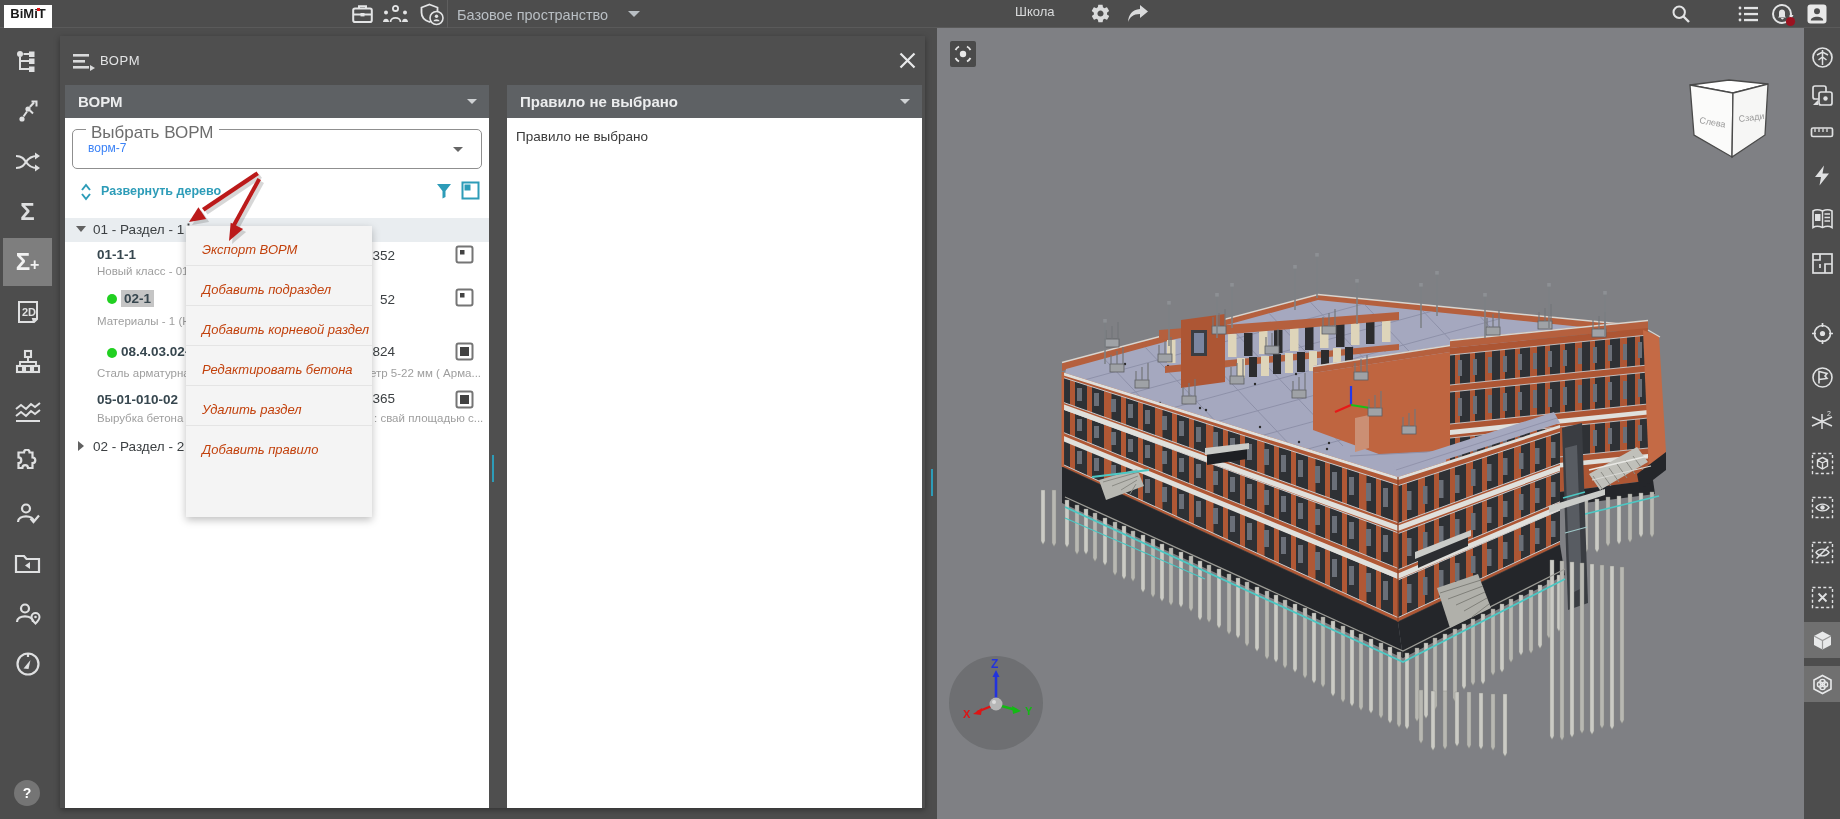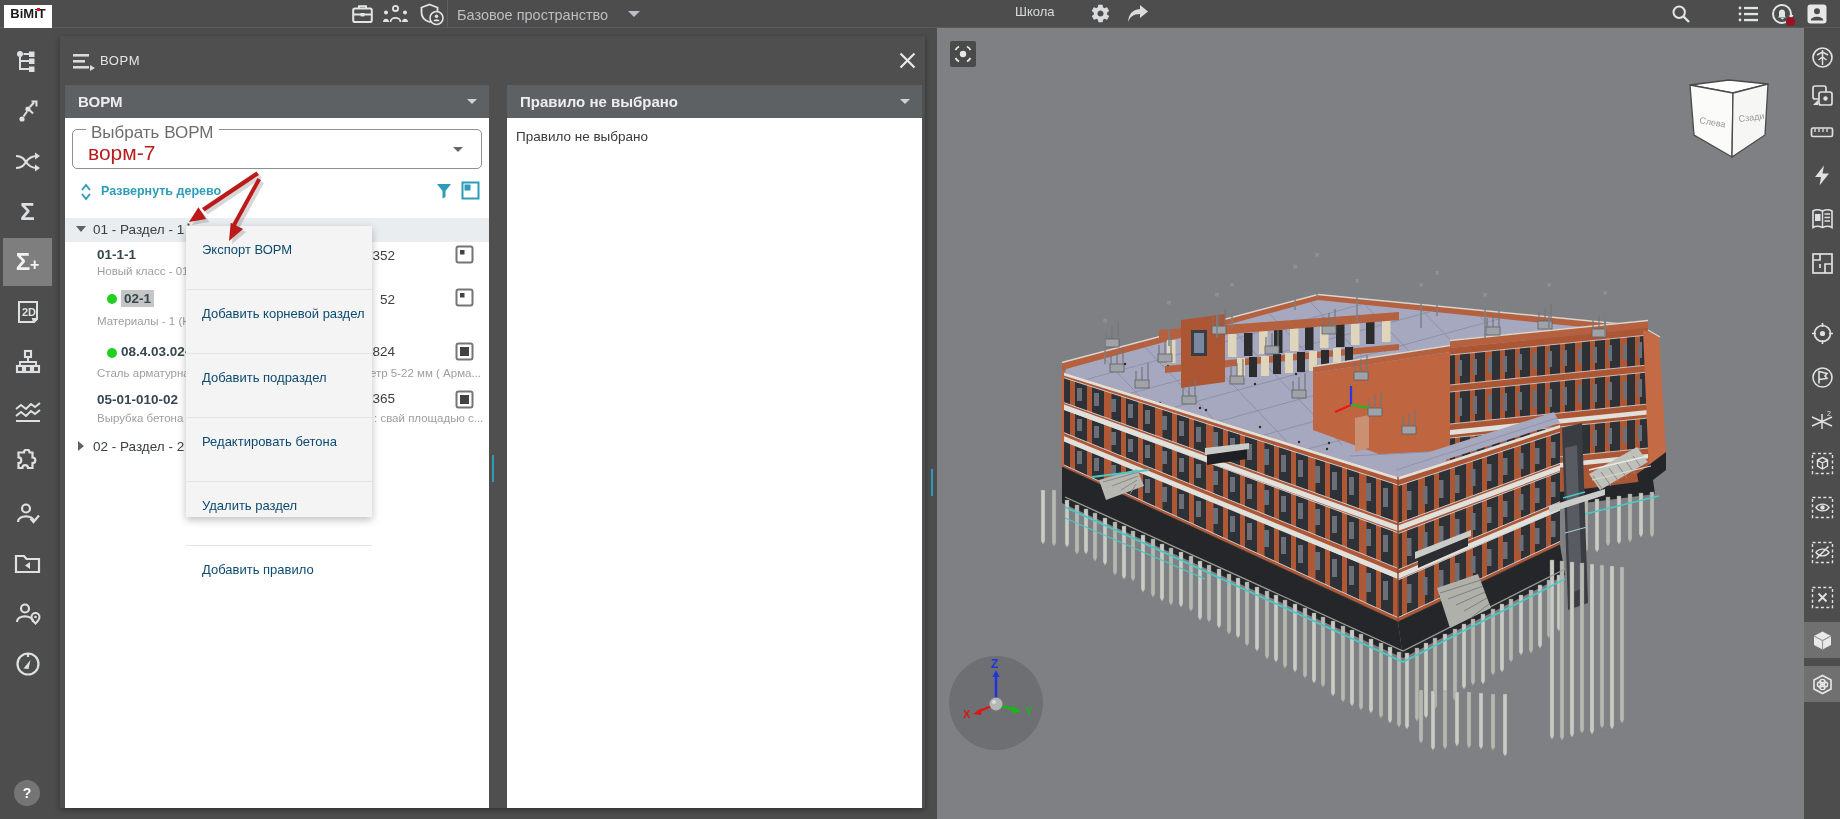--- a/index.html
+++ b/index.html
@@ -12,21 +12,21 @@
   .lbtn { position:absolute; left:3px; width:49px; height:48px; display:flex; align-items:center; justify-content:center; }
   .lbtn.active { background:#7e7e7e; }
   #win { position:absolute; left:60px; top:36px; width:865px; height:772px; background:#4f4f4f; box-shadow:0 2px 6px rgba(0,0,0,0.35); }
   .col { position:absolute; top:49px; bottom:0; }
   .sechead { position:absolute; left:0; right:0; top:0; height:33px; background:#5e6164; color:#ecedee;
      font-weight:bold; font-size:15px; line-height:33px; padding-left:13px; }
   .secbody { position:absolute; left:0; right:0; top:33px; bottom:0; background:#ffffff; }
   .caret { width:0; height:0; border-left:5px solid transparent; border-right:5px solid transparent; border-top:5px solid #cfd2d4; position:absolute; }
   #menu { position:absolute; left:186px; top:226px; width:186px; height:291px; background:#f4f4f4;
      box-shadow:0 3px 8px rgba(0,0,0,0.25); z-index:50; }
-  .mi { height:64px; line-height:48px; padding-left:16px; font-size:13px; color:#0c4a6e; border-bottom:1px solid #e4e4e4; white-space:nowrap;}
+  .mi { height:40px; line-height:48px; padding-left:16px; font-size:13px; color:#c2410c; border-bottom:1px solid #e4e4e4; white-space:nowrap;font-style:italic;}
   .mi:last-child { border-bottom:none; }
   #viewport { position:absolute; left:937px; top:28px; width:867px; height:791px; background:#7f8084; }
   #rightbar { position:absolute; left:1804px; top:28px; width:36px; height:791px; background:#4d4d4d; }
   .rbtn { position:absolute; left:0px; width:36px; height:34px; display:flex; align-items:center; justify-content:center; }
   .rbtn.active { background:#707070; }
 </style>
 </head>
 <body>
 <div id="topbar">
 
@@ -199,21 +199,21 @@
         <path d="M2.5 2.5 L16.5 16.5 M16.5 2.5 L2.5 16.5" stroke="#e8e9ea" stroke-width="2.2"></path>
       </svg>
   </div>
 
   <div class="col" id="col1" style="left:5px; width:424px;">
     <div class="sechead">ВОРМ<div class="caret" style="right:12px; top:14px;"></div></div>
     <div class="secbody">
 
       <div style="position:absolute; left:7px; top:11px; width:410px; height:40px; border:1px solid #8f8f8f; border-radius:5px;">
         <div style="position:absolute; left:13px; top:-7px; background:#fff; padding:0 5px; font-size:17px; color:#6d6d6d;">Выбрать ВОРМ</div>
-        <div style="position:absolute; left:15px; top:11px; font-size:21px; color:#b91c1c;">ворм-7</div>
+        <div style="position:absolute; left:15px; top:11px; font-size:12px; color:#3b82f6;">ворм-7</div>
         <div class="caret" style="right:18px; top:17px; border-top-color:#666;"></div>
       </div>
 
       <div style="position:absolute; left:0; top:62px; width:100%; height:26px;">
         <svg style="position:absolute;left:14px;top:2px;" width="14" height="20" viewBox="0 0 14 20">
           <path d="M3 8 L7 3 L11 8" fill="none" stroke="#2d9cb8" stroke-width="2"></path>
           <path d="M3 12 L7 17 L11 12" fill="none" stroke="#2d9cb8" stroke-width="2"></path>
         </svg>
         <div style="position:absolute; left:36px; top:4px; color:#2d9cb8; font-size:12.5px; font-weight:bold;">Развернуть дерево</div>
         <svg style="position:absolute;left:370px;top:2px;" width="18" height="18" viewBox="0 0 18 18">
@@ -288,22 +288,22 @@
   <div class="col" id="col2" style="left:447px; width:415px;">
     <div class="sechead">Правило не выбрано<div class="caret" style="right:12px; top:14px;"></div></div>
     <div class="secbody">
       <div style="position:absolute; left:9px; top:11px; font-size:13.5px; color:#3a3a3a;">Правило не выбрано</div>
     </div>
   </div>
 </div>
 
 <div id="menu">
   <div class="mi">Экспорт ВОРМ</div>
+  <div class="mi">Добавить подраздел</div>
   <div class="mi">Добавить корневой раздел</div>
-  <div class="mi">Добавить подраздел</div>
   <div class="mi">Редактировать бетона</div>
   <div class="mi">Удалить раздел</div>
   <div class="mi">Добавить правило</div>
 </div>
 
 <div style="position:absolute; left:492px; top:455px; width:2px; height:27px; background:#2d9cb8;"></div>
 <div style="position:absolute; left:931px; top:469px; width:2px; height:27px; background:#2d9cb8;"></div>
 
 <svg style="position:absolute; left:180px; top:165px; z-index:60;" width="95" height="90" viewBox="0 0 95 90">
   <g fill="#00000028" transform="translate(3,3)">

